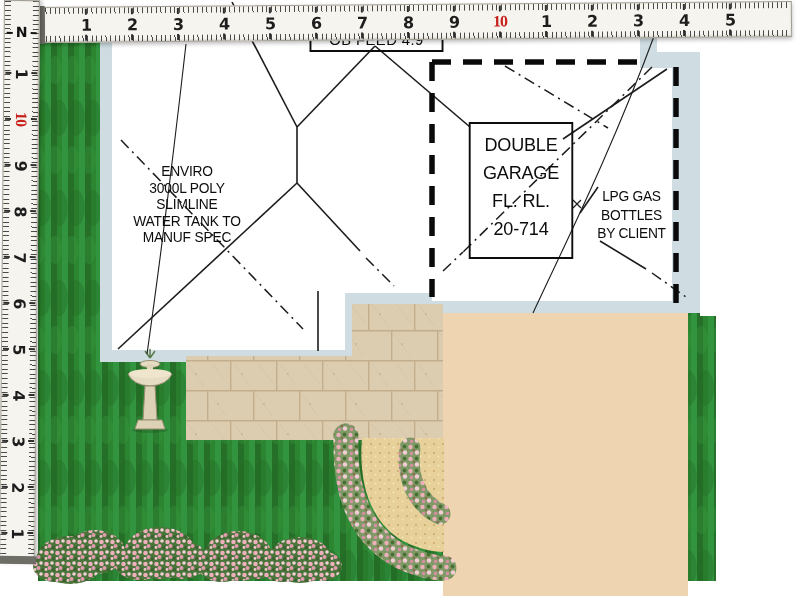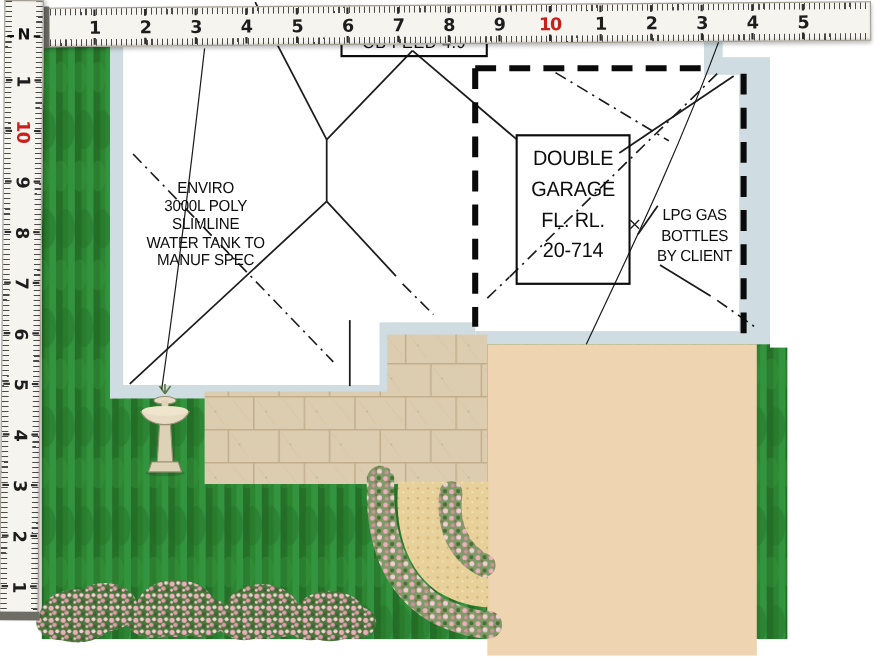--- a/index.html
+++ b/index.html
@@ -44,21 +44,21 @@
     background:#2e2e2e;transform:translateX(-50%);}
   .hnum::after{content:"";position:absolute;bottom:1px;left:50%;width:2px;height:6px;
     background:#2e2e2e;transform:translateX(-50%);}
   .vnum{position:absolute;left:0;width:100%;height:22px;display:flex;align-items:center;
     justify-content:center;font:700 16px "DejaVu Sans",sans-serif;color:#1d1d1d;letter-spacing:-1px;}
   .vnum i{font-style:normal;display:block;transform:rotate(90deg);}
   .vnum::before{content:"";position:absolute;left:1px;top:50%;width:6px;height:2px;
     background:#2e2e2e;transform:translateY(-50%);}
   .vnum::after{content:"";position:absolute;right:1px;top:50%;width:6px;height:2px;
     background:#2e2e2e;transform:translateY(-50%);}
-  .red{color:#c8201d;}
+  .red{color:#c8201d;font-family:Liberation Serif, serif;}
   #north{position:absolute;top:23px;left:0;width:100%;text-align:center;
     font:700 14px "DejaVu Sans",sans-serif;color:#111;}
   #north::before{content:"";position:absolute;left:2px;top:50%;width:6px;height:2px;background:#111;}
   #north::after{content:"";position:absolute;right:2px;top:50%;width:6px;height:2px;background:#111;}
 </style>
 </head>
 <body>
 
 <div id="page">
 

